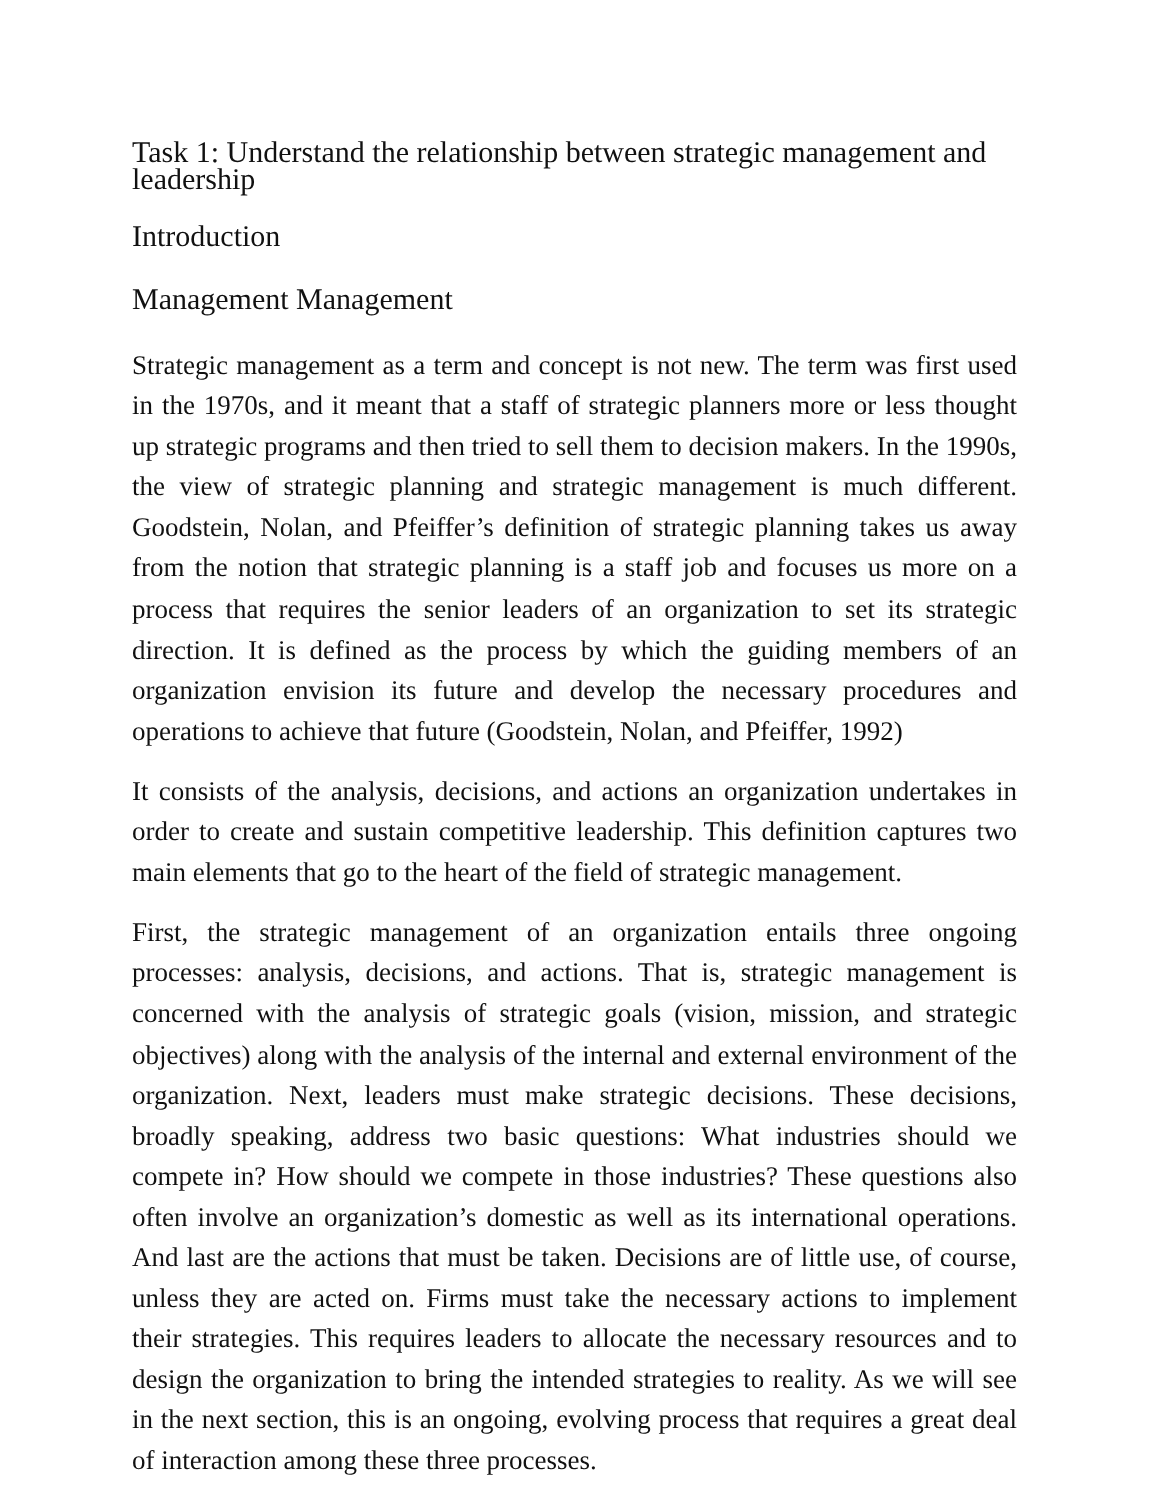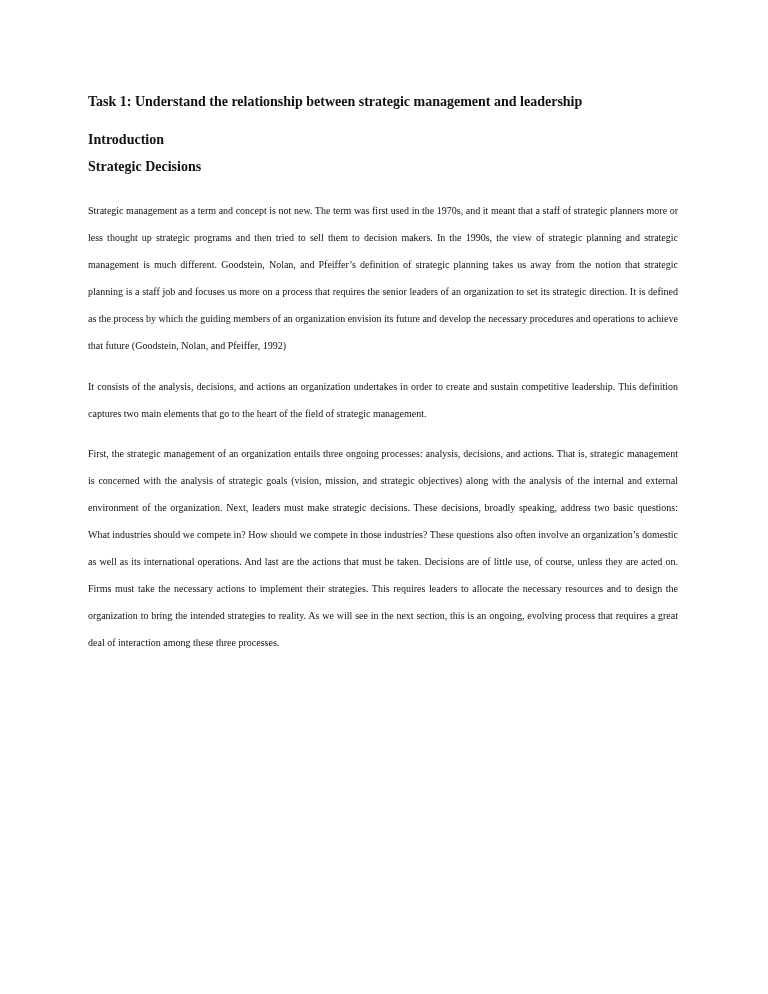--- a/index.html
+++ b/index.html
@@ -15,42 +15,42 @@
       font-family: "Liberation Serif", serif;
       color: #111111;
     }
     .page {
       position: absolute;
       left: 88px;
       top: 93px;
       width: 590px;
     }
     .heading {
-      font-weight: bold;
-      font-size: 14px;
+      font-weight: normal;
+      font-size: 20px;
       line-height: 18px;
       margin: 0;
     }
     .h-task { margin-bottom: 20px; }
-    .h-intro { margin-bottom: 9px; }
+    .h-intro { margin-bottom: 24px; }
     .h-sm { margin-bottom: 21px; }
     p.para {
-      font-size: 10px;
+      font-size: 18px;
       line-height: 27.1px;
       margin: 0 0 13px 0;
       text-align: justify;
       text-justify: inter-word;
     }
     p.para:last-child { margin-bottom: 0; }
   </style>
 </head>
 <body>
 
 <div class="page">
   <h1 class="heading h-task">Task 1: Understand the relationship between strategic management and leadership</h1>
   <h2 class="heading h-intro">Introduction</h2>
-  <h3 class="heading h-sm">Strategic Decisions</h3>
+  <h3 class="heading h-sm">Management Management</h3>
   <div>
     <p class="para">Strategic management as a term and concept is not new. The term was first used in the 1970s, and it meant that a staff of strategic planners more or less thought up strategic programs and then tried to sell them to decision makers. In the 1990s, the view of strategic planning and strategic management is much different. Goodstein, Nolan, and Pfeiffer’s definition of strategic planning takes us away from the notion that strategic planning is a staff job and focuses us more on a process that requires the senior leaders of an organization to set its strategic direction. It is defined as the process by which the guiding members of an organization envision its future and develop the necessary procedures and operations to achieve that future (Goodstein, Nolan, and Pfeiffer, 1992)</p>
     <p class="para">It consists of the analysis, decisions, and actions an organization undertakes in order to create and sustain competitive leadership. This definition captures two main elements that go to the heart of the field of strategic management.</p>
     <p class="para">First, the strategic management of an organization entails three ongoing processes: analysis, decisions, and actions. That is, strategic management is concerned with the analysis of strategic goals (vision, mission, and strategic objectives) along with the analysis of the internal and external environment of the organization. Next, leaders must make strategic decisions. These decisions, broadly speaking, address two basic questions: What industries should we compete in? How should we compete in those industries? These questions also often involve an organization’s domestic as well as its international operations. And last are the actions that must be taken. Decisions are of little use, of course, unless they are acted on. Firms must take the necessary actions to implement their strategies. This requires leaders to allocate the necessary resources and to design the organization to bring the intended strategies to reality. As we will see in the next section, this is an ongoing, evolving process that requires a great deal of interaction among these three processes.</p>
   </div>
 </div>
 
 </body></html>

